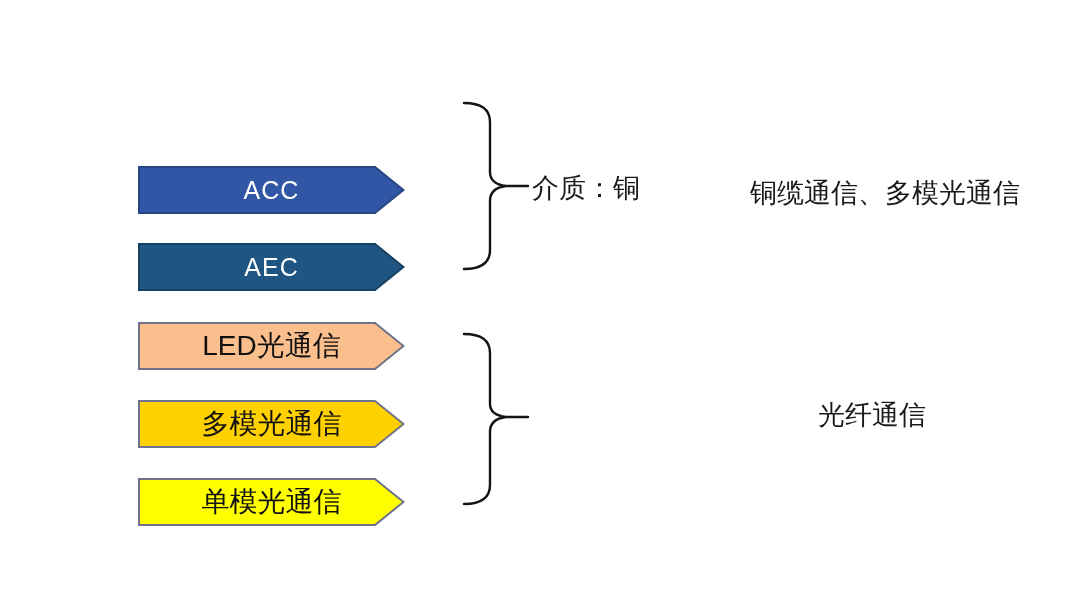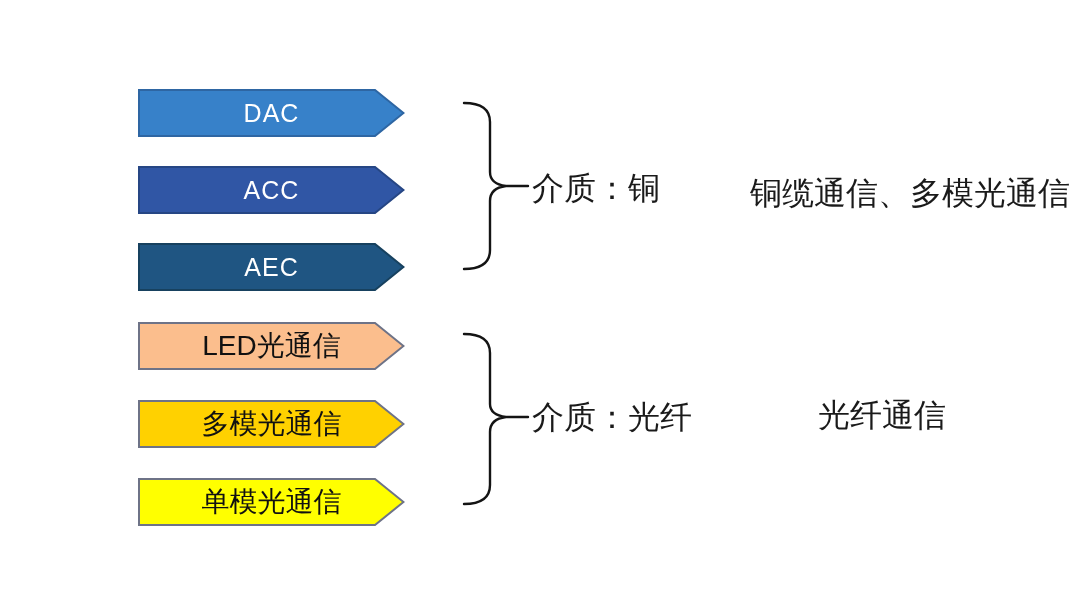--- a/index.html
+++ b/index.html
@@ -57,40 +57,34 @@
     left: 456px;
     width: 76px;
   }
   .brace-top { top: 100px; height: 172px; }
   .brace-bottom { top: 331px; height: 176px; }
   .brace svg { width: 100%; height: 100%; display: block; }
   
   .label-text {
     position: absolute;
     color: #1a1a1a;
-    font-size: 32px;
+    font-size: 27px;
     line-height: 34px;
     white-space: nowrap;
   }
   .media-copper { left: 532px; top: 171px; }
   .desc-copper  { left: 750px; top: 176px; }
   .media-fiber  { left: 532px; top: 400px; }
   .desc-fiber   { left: 818px; top: 398px; }
 </style>
 </head>
 <body>
 
 <div class="canvas">
 
-  <div class="arrow arrow-blue arrow-1">
-    <svg class="arrow-shape" viewBox="0 0 267 48" preserveAspectRatio="none">
-      <path d="M1 1 H237 L265.5 24 L237 47 H1 Z" stroke-width="2" style="fill: rgb(55, 129, 201); stroke: rgb(46, 102, 163);"></path>
-    </svg>
-    <span class="arrow-label" style="color: rgb(255, 255, 255);">DAC</span>
-  </div>
 
   <div class="arrow arrow-blue arrow-2">
     <svg class="arrow-shape" viewBox="0 0 267 48" preserveAspectRatio="none">
       <path d="M1 1 H237 L265.5 24 L237 47 H1 Z" stroke-width="2" style="fill: rgb(48, 86, 165); stroke: rgb(38, 70, 132);"></path>
     </svg>
     <span class="arrow-label" style="color: rgb(255, 255, 255);">ACC</span>
   </div>
 
   <div class="arrow arrow-blue arrow-3">
     <svg class="arrow-shape" viewBox="0 0 267 48" preserveAspectRatio="none">
@@ -127,16 +121,15 @@
   </div>
 
   <div class="brace brace-bottom">
     <svg viewBox="0 0 76 176" preserveAspectRatio="none">
       <path d="M8 3 Q34 3 34 22 L34 73 Q34 84 50 86 Q34 88 34 101 L34 154 Q34 173 8 173 M50 86 L72 86" fill="none" stroke-width="2.4" stroke-linecap="round" style="stroke: rgb(20, 20, 20);"></path>
     </svg>
   </div>
 
   <div class="label-text media-copper">介质：铜</div>
   <div class="label-text desc-copper">铜缆通信、多模光通信</div>
-  <div class="label-text media-fiber">介质：光纤</div>
   <div class="label-text desc-fiber">光纤通信</div>
 
 </div>
 
 </body></html>

